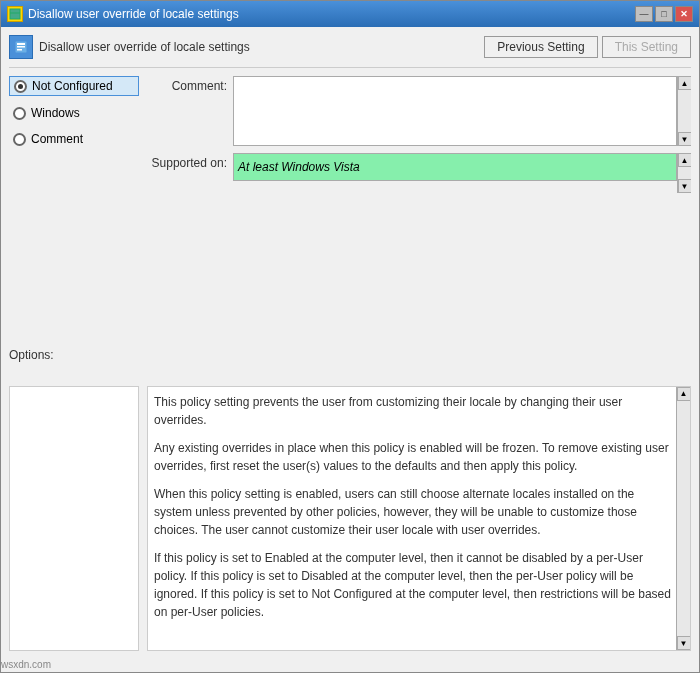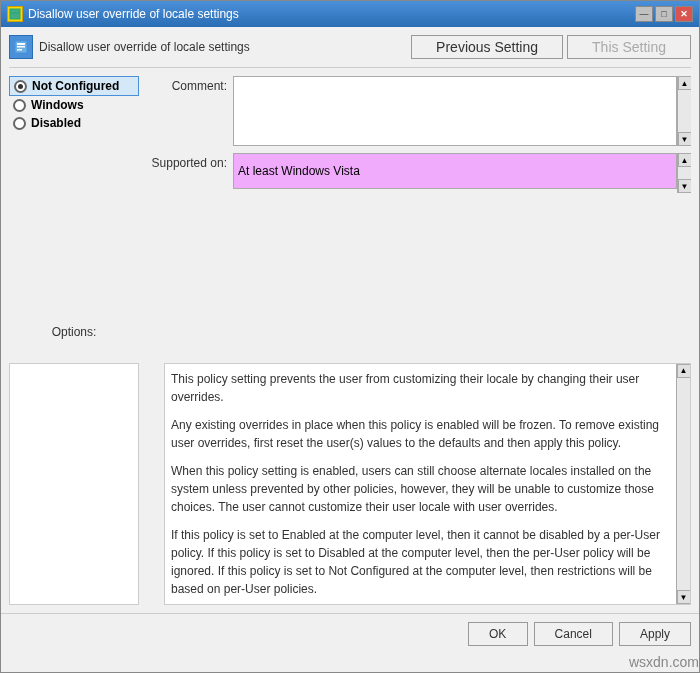--- a/index.html
+++ b/index.html
@@ -133,47 +133,46 @@
       font-size: 12px;
       color: #333;
     }
 
     .header-buttons {
       display: flex;
       gap: 4px;
     }
 
     .nav-button {
-      padding: 3px 24px;
+      padding: 3px 12px;
       background: #f0f0f0;
       border: 1px solid #999;
       cursor: pointer;
-      font-size: 14px;
+      font-size: 12px;
       color: #333;
     }
 
     .nav-button:disabled {
       color: #aaa;
       cursor: default;
     }
 
     .main-section {
       display: flex;
       flex: 1;
       gap: 8px;
       overflow: hidden;
     }
 
     .left-panel {
       width: 130px;
       flex-shrink: 0;
       display: flex;
       flex-direction: column;
-      gap: 0;
-      font-weight: bold;
+      gap: 8px;
     }
 
     .radio-option {
       display: flex;
       align-items: center;
       gap: 5px;
       cursor: pointer;
       padding: 2px 4px;
     }
 
@@ -231,22 +230,23 @@
       resize: none;
       padding: 2px;
       outline: none;
     }
 
     .comment-box {
       height: 70px;
     }
 
     .supported-box {
-      height: 36px;
-      background: #f0abfc;
+      height: 28px;
+      background: #86efac;
+      font-style: italic;
     }
 
     .scrollbar-right {
       position: absolute;
       right: 0;
       top: 0;
       width: 14px;
       height: 100%;
       background: #f0f0f0;
       border-left: 1px solid #aaa;
@@ -270,21 +270,21 @@
 
     .scroll-track {
       flex: 1;
       background: #e8e8e8;
       width: 100%;
     }
 
     .lower-section {
       display: flex;
       flex: 1;
-      gap: 25px;
+      gap: 8px;
       overflow: hidden;
       margin-top: 4px;
     }
 
     .options-panel {
       width: 130px;
       flex-shrink: 0;
       border: 1px solid #ccc;
       background: white;
     }
@@ -314,21 +314,20 @@
     }
 
     .help-text p {
       margin-bottom: 10px;
     }
 
     .lower-labels {
       display: flex;
       gap: 12px;
       margin-bottom: 20px;
-      text-align: center;
     }
 
     .lower-labels-left {
       width: 130px;
       flex-shrink: 0;
     }
 
     .lower-labels-right {
       flex: 1;
     }
@@ -360,23 +359,23 @@
       padding: 4px 20px;
       background: #f0f0f0;
       border: 1px solid #999;
       cursor: pointer;
       font-size: 12px;
       color: #333;
       min-width: 60px;
     }
 
     .watermark {
-      text-align: right;
+      text-align: left;
       color: #888;
-      font-size: 14px;
+      font-size: 10px;
       padding-bottom: 2px;
     }
   </style>
 </head>
 <body>
 
 <div class="window">
 
   <div class="title-bar">
     <div class="title-bar-left">
@@ -421,21 +420,21 @@
         <div class="radio-option selected">
           <div class="radio-input checked"></div>
           <span>Not Configured</span>
         </div>
         <div class="radio-option">
           <div class="radio-input"></div>
           <span>Windows</span>
         </div>
         <div class="radio-option">
           <div class="radio-input"></div>
-          <span>Disabled</span>
+          <span>Comment</span>
         </div>
       </div>
 
       <div class="right-panel">
         <div class="field-row">
           <span class="field-label">Comment:</span>
           <div style="flex:1; position:relative;">
             <textarea class="field-textarea comment-box" style="width: calc(100% - 14px); height: 70px;"></textarea>
             <div class="scrollbar-right" style="position:absolute; right:0; top:0; height:70px;">
               <div class="scroll-arrow">▲</div>
@@ -479,20 +478,15 @@
         <div class="scrollbar-vertical">
           <div class="scroll-arrow">▲</div>
           <div class="scroll-track"></div>
           <div class="scroll-arrow">▼</div>
         </div>
       </div>
     </div>
 
   </div>
 
-  <div class="footer">
-    <button class="footer-button">OK</button>
-    <button class="footer-button">Cancel</button>
-    <button class="footer-button">Apply</button>
-  </div>
 
   <div class="watermark">wsxdn.com</div>
 </div>
 
 </body></html>

